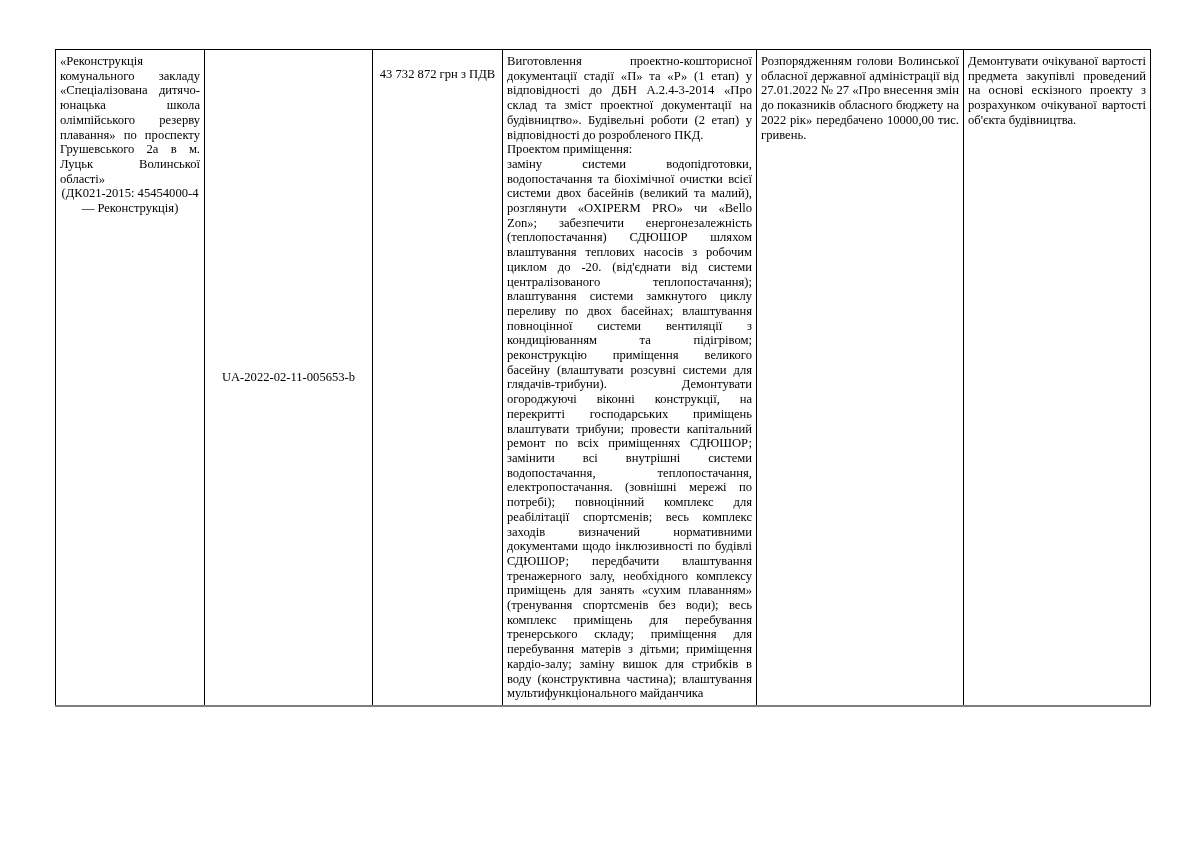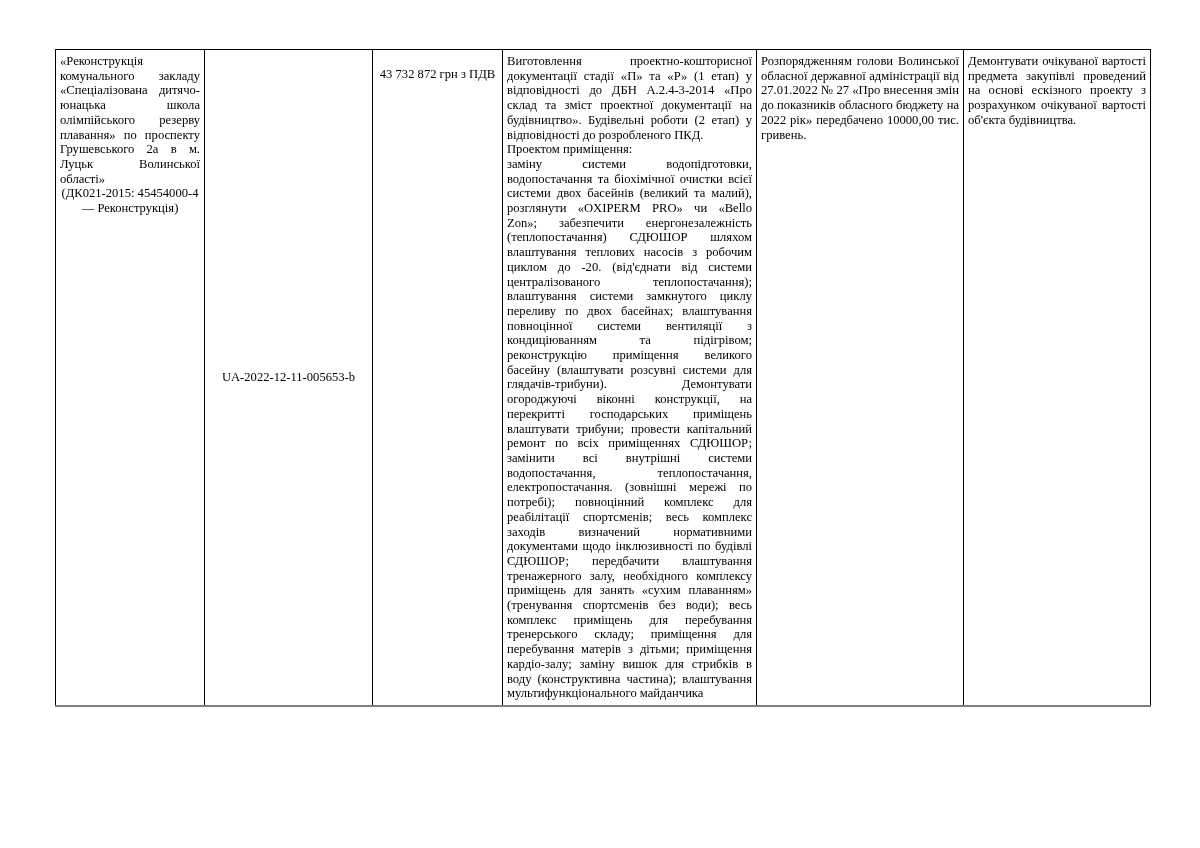--- a/index.html
+++ b/index.html
@@ -53,21 +53,21 @@
     <col style="width:207px">
     <col style="width:187px">
   </colgroup>
   <tbody>
     <tr>
       <td>
         <p class="j">«Реконструкція комунального закладу «Спеціалізована дитячо-юнацька школа олімпійського резерву плавання» по проспекту Грушевського 2а в м. Луцьк Волинської області»</p>
         <p class="l">(ДК021-2015: 45454000-4 — Реконструкція)</p>
       </td>
       <td class="vmid c">
-        <p class="c">UA-2022-12-11-005653-b</p>
+        <p class="c">UA-2022-02-11-005653-b</p>
       </td>
       <td class="amt-cell">
         <p class="c">43 732 872 грн з ПДВ</p>
       </td>
       <td>
         <p class="j">Виготовлення проектно-кошторисної документації стадії «П» та «Р» (1 етап) у відповідності до ДБН А.2.4-3-2014 «Про склад та зміст проектної документації на будівництво». Будівельні роботи (2 етап) у відповідності до розробленого ПКД.</p>
         <p class="j">Проектом приміщення:</p>
         <p class="j">заміну системи водопідготовки, водопостачання та біохімічної очистки всієї системи двох басейнів (великий та малий), розглянути «OXIPERM PRO» чи «Bello Zon»; забезпечити енергонезалежність (теплопостачання) СДЮШОР шляхом влаштування теплових насосів з робочим циклом до -20. (від'єднати від системи централізованого теплопостачання); влаштування системи замкнутого циклу переливу по двох басейнах; влаштування повноцінної системи вентиляції з кондиціюванням та підігрівом; реконструкцію приміщення великого басейну (влаштувати розсувні системи для глядачів-трибуни). Демонтувати огороджуючі віконні конструкції, на перекритті господарських приміщень влаштувати трибуни; провести капітальний ремонт по всіх приміщеннях СДЮШОР; замінити всі внутрішні системи водопостачання, теплопостачання, електропостачання. (зовнішні мережі по потребі); повноцінний комплекс для реабілітації спортсменів; весь комплекс заходів визначений нормативними документами щодо інклюзивності по будівлі СДЮШОР; передбачити влаштування тренажерного залу, необхідного комплексу приміщень для занять «сухим плаванням» (тренування спортсменів без води); весь комплекс приміщень для перебування тренерського складу; приміщення для перебування матерів з дітьми; приміщення кардіо-залу; заміну вишок для стрибків в воду (конструктивна частина); влаштування мультифункціонального майданчика</p>
       </td>
       <td>

